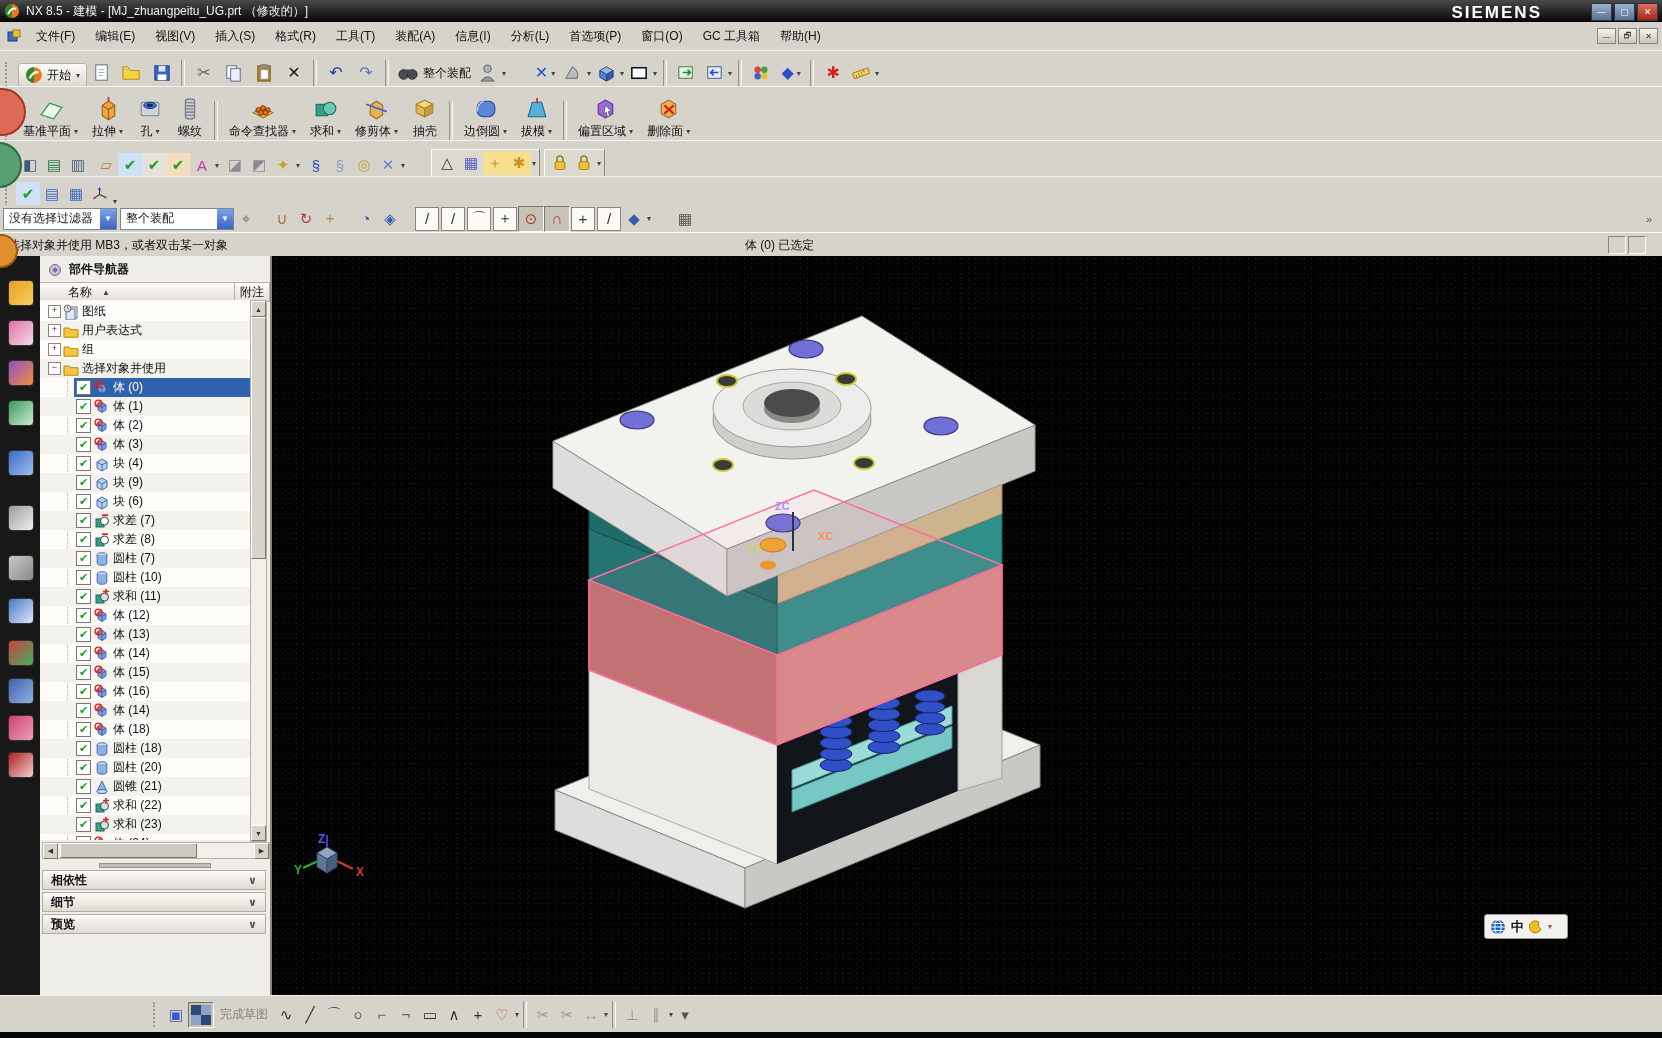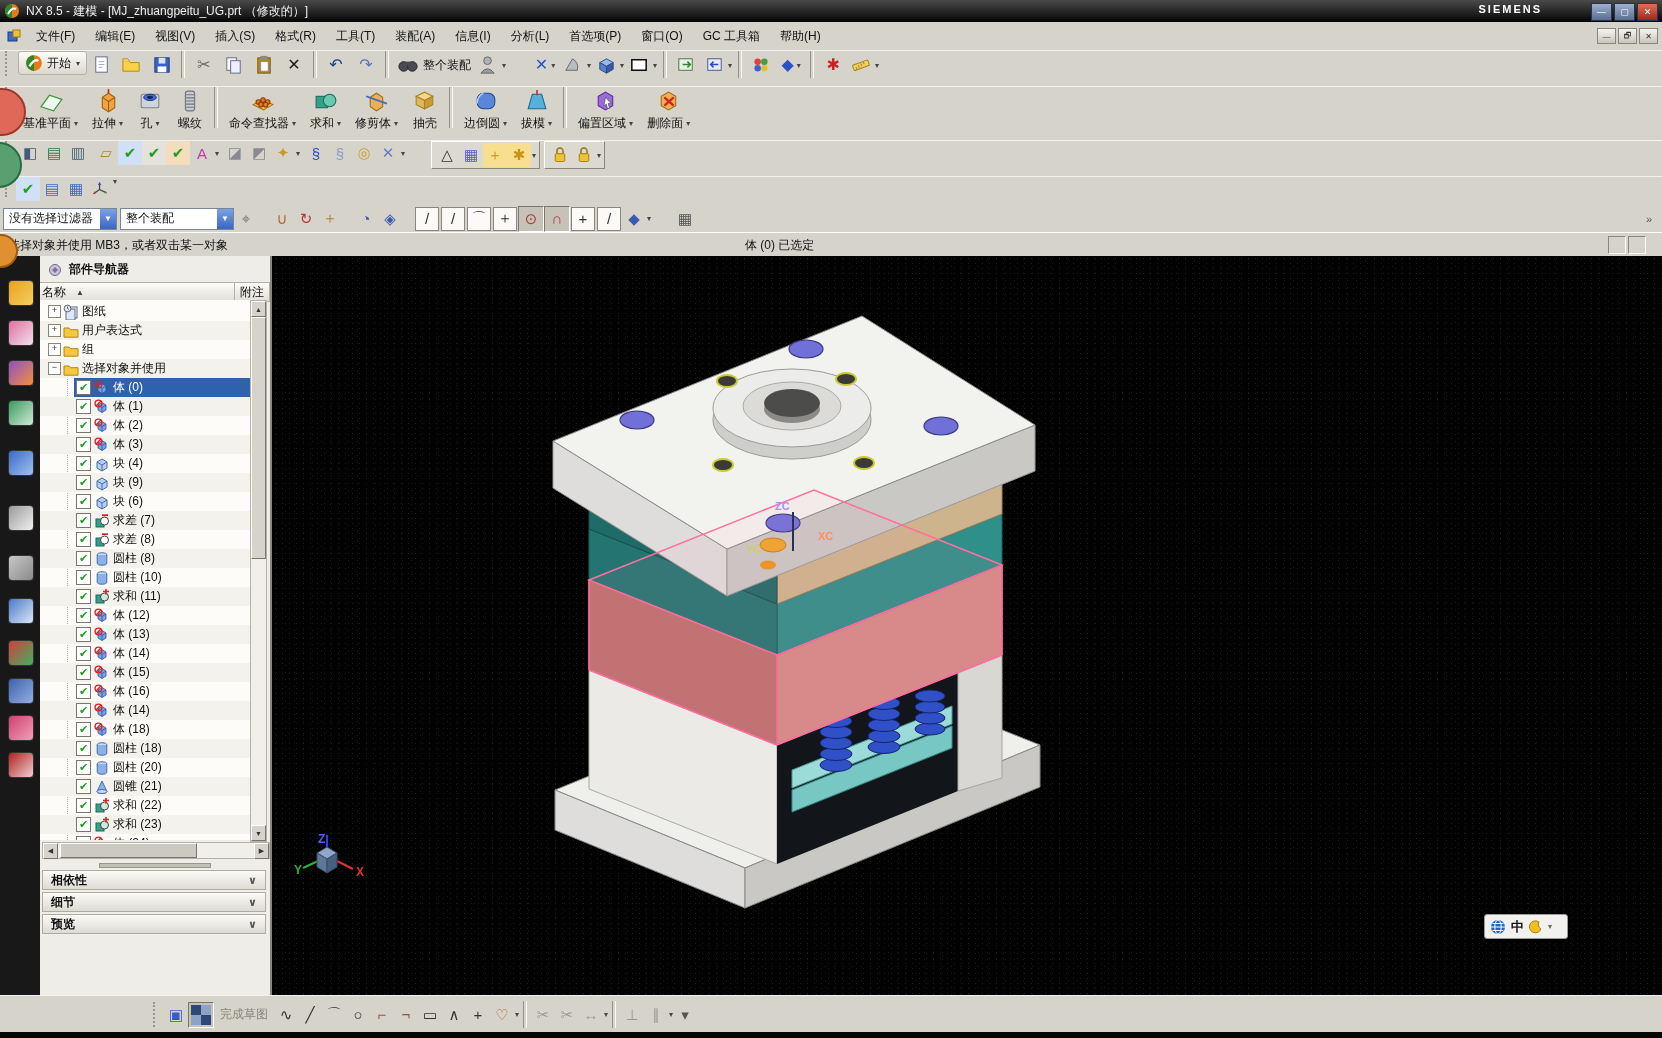--- a/index.html
+++ b/index.html
@@ -2,36 +2,36 @@
 <html><head>
 <meta charset="utf-8">
 <style>
   html,body{margin:0;padding:0;background:#555;}
   .app{position:relative;width:1662px;height:1038px;overflow:hidden;
        font-family:"Liberation Sans","DejaVu Sans",sans-serif;background:#d6d3cb;font-size:12px;color:#111;}
   
   .title-bar{position:absolute;left:0;top:0;width:100%;height:22px;
     background:linear-gradient(#4a4a4a,#050505);display:flex;align-items:center;color:#f0f0f0;}
   .title-bar .ttl{margin-left:6px;font-size:12px;}
-  .brand{position:absolute;right:120px;top:3px;font-weight:bold;letter-spacing:2px;font-size:11px;color:#fff;}
+  .brand{position:absolute;right:120px;top:3px;font-weight:bold;letter-spacing:2px;font-size:17px;color:#fff;}
   .wbtns{position:absolute;right:4px;top:3px;display:flex;gap:2px;}
   .wbtn{width:19px;height:16px;display:flex;align-items:center;justify-content:center;font-size:9px;color:#fff;
     background:linear-gradient(#9db0cc,#5a6f92);border:1px solid #26354e;}
   .wbtn.close{background:linear-gradient(#e0705a,#a02818);}
   .nxlogo{width:16px;height:16px;margin-left:4px;}
   
   .menu-bar{position:absolute;left:0;top:22px;width:100%;height:28px;background:#d6d3cb;
     border-bottom:1px solid #a8a49c;display:flex;align-items:center;}
   .menu-item{padding:4px 10px;white-space:nowrap;}
   .mdi{position:absolute;right:4px;display:flex;gap:2px;}
   .mdibtn{width:17px;height:14px;border:1px solid #8a867e;background:linear-gradient(#f5f4f0,#c9c5bd);
     font-size:8px;display:flex;align-items:center;justify-content:center;color:#333;}
   
   .tb{position:absolute;left:0;width:100%;background:#d6d3cb;border-top:1px solid #f2f1ec;
-    border-bottom:1px solid #aaa69e;display:flex;align-items:flex-start;}
+    border-bottom:1px solid #aaa69e;display:flex;align-items:flex-end;}
   .tb1{top:50px;height:36px;}
   .tb2{top:86px;height:54px;}
   .tb3{top:140px;height:36px;}
   .tb4{top:176px;height:29px;}
   .grip{width:4px;height:70%;border-left:2px dotted #9a968e;margin:0 5px;}
   .sep{width:2px;height:75%;border-left:1px solid #969288;border-right:1px solid #fbfaf6;margin:0 4px;}
   .gap{width:22px;}
   .tbtn{min-width:26px;height:28px;display:flex;align-items:center;justify-content:center;padding:0 2px;gap:2px;}
   .tbtn .gl{font-size:16px;line-height:1;}
   .dd{font-size:8px;color:#444;margin-left:1px;}
@@ -62,21 +62,21 @@
   .bv{position:absolute;top:3px;width:16px;height:16px;border:1px solid;border-color:#8a867e #fff #fff #8a867e;}
   
   .main{position:absolute;left:0;top:256px;width:100%;height:739px;}
   .left-strip{position:absolute;left:0;top:0;width:40px;height:100%;background:#181818;}
   .stripicon{position:absolute;left:8px;width:24px;height:24px;border-radius:4px;border:1px solid #333;}
   .navigator{position:absolute;left:40px;top:0;width:232px;height:100%;background:#efede7;
     border-right:2px solid #8a867e;box-sizing:border-box;}
   .navhead{height:26px;display:flex;align-items:center;gap:6px;padding-left:8px;font-weight:bold;}
   .colhead{height:18px;background:linear-gradient(#fdfcf9,#e2dfd7);border:1px solid #b5b1a8;border-left:none;
     display:flex;align-items:center;position:relative;}
-  .colhead .cname{margin-left:2px;}
+  .colhead .cname{margin-left:28px;}
   .colhead .sort{font-size:8px;color:#444;margin-left:10px;}
   .colhead .cnote{position:absolute;left:200px;}
   .colhead .cdiv{position:absolute;left:194px;top:0;height:100%;border-left:1px solid #b5b1a8;}
   .tree{position:absolute;left:0;top:44px;width:212px;height:540px;background:#fdfcf9;overflow:hidden;}
   .treeline{position:absolute;left:27px;top:66px;height:500px;border-left:1px dotted #b1ada4;}
   .trow{position:absolute;left:0;width:100%;height:19px;display:flex;align-items:center;}
   .trow.odd{background:#f3f2ec;}
   .rowline{display:flex;align-items:center;gap:3px;flex:1;height:100%;padding-left:2px;}
   .trow.sel .rowline{background:#2f62ad;color:#fff;}
   .expand{width:11px;height:11px;border:1px solid #8a867e;background:#fff;font-size:9px;line-height:9px;
@@ -894,21 +894,21 @@
           <div class="trow odd" style="top: 249px;">
             <span class="sp1"></span>
             <span class="rowline">
               <span class="cbx">✔</span>
               <span>
                 <svg width="16" height="16" viewBox="0 0 16 16">
                   <ellipse cx="8" cy="4" rx="4.8" ry="2.2" fill="#c8dcf8" stroke="#4a6aa8"></ellipse>
                   <path d="M3.2 4 V12 a4.8 2.2 0 0 0 9.6 0 V4" fill="#8cb0e8" stroke="#4a6aa8"></path>
                 </svg>
               </span>
-              <span>圆柱 (8)</span>
+              <span>圆柱 (7)</span>
             </span>
           </div>
           <div class="trow" style="top: 268px;">
             <span class="sp1"></span>
             <span class="rowline">
               <span class="cbx">✔</span>
               <span>
                 <svg width="16" height="16" viewBox="0 0 16 16">
                   <ellipse cx="8" cy="4" rx="4.8" ry="2.2" fill="#c8dcf8" stroke="#4a6aa8"></ellipse>
                   <path d="M3.2 4 V12 a4.8 2.2 0 0 0 9.6 0 V4" fill="#8cb0e8" stroke="#4a6aa8"></path>

